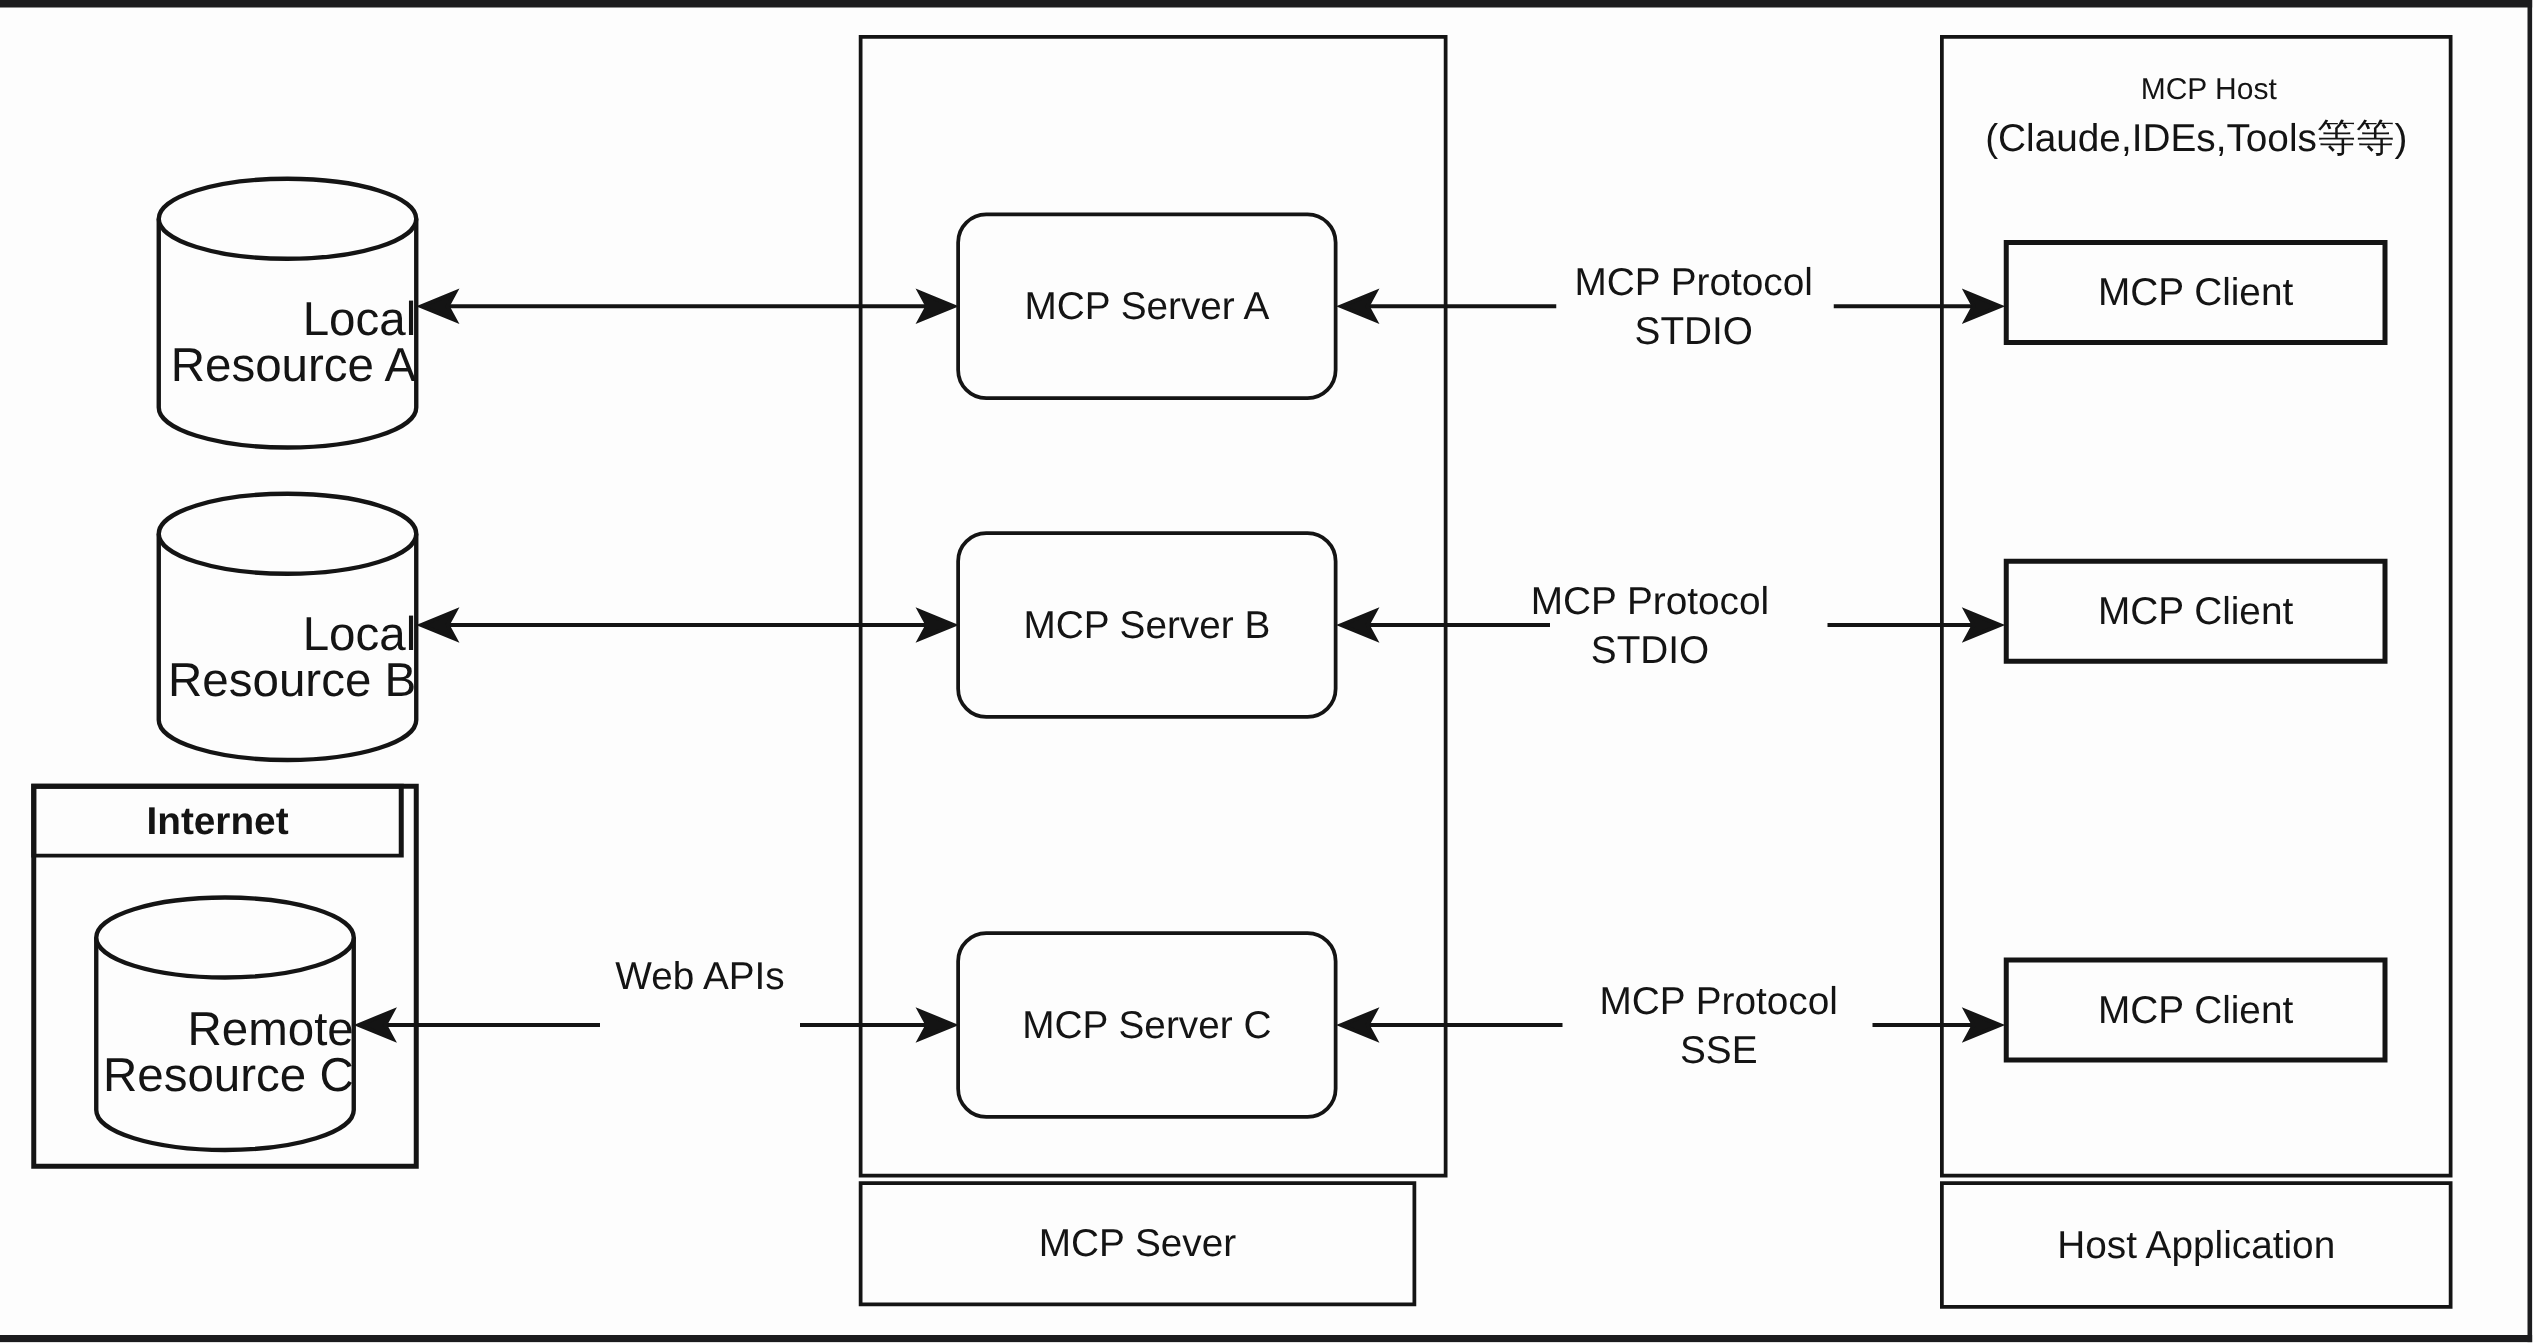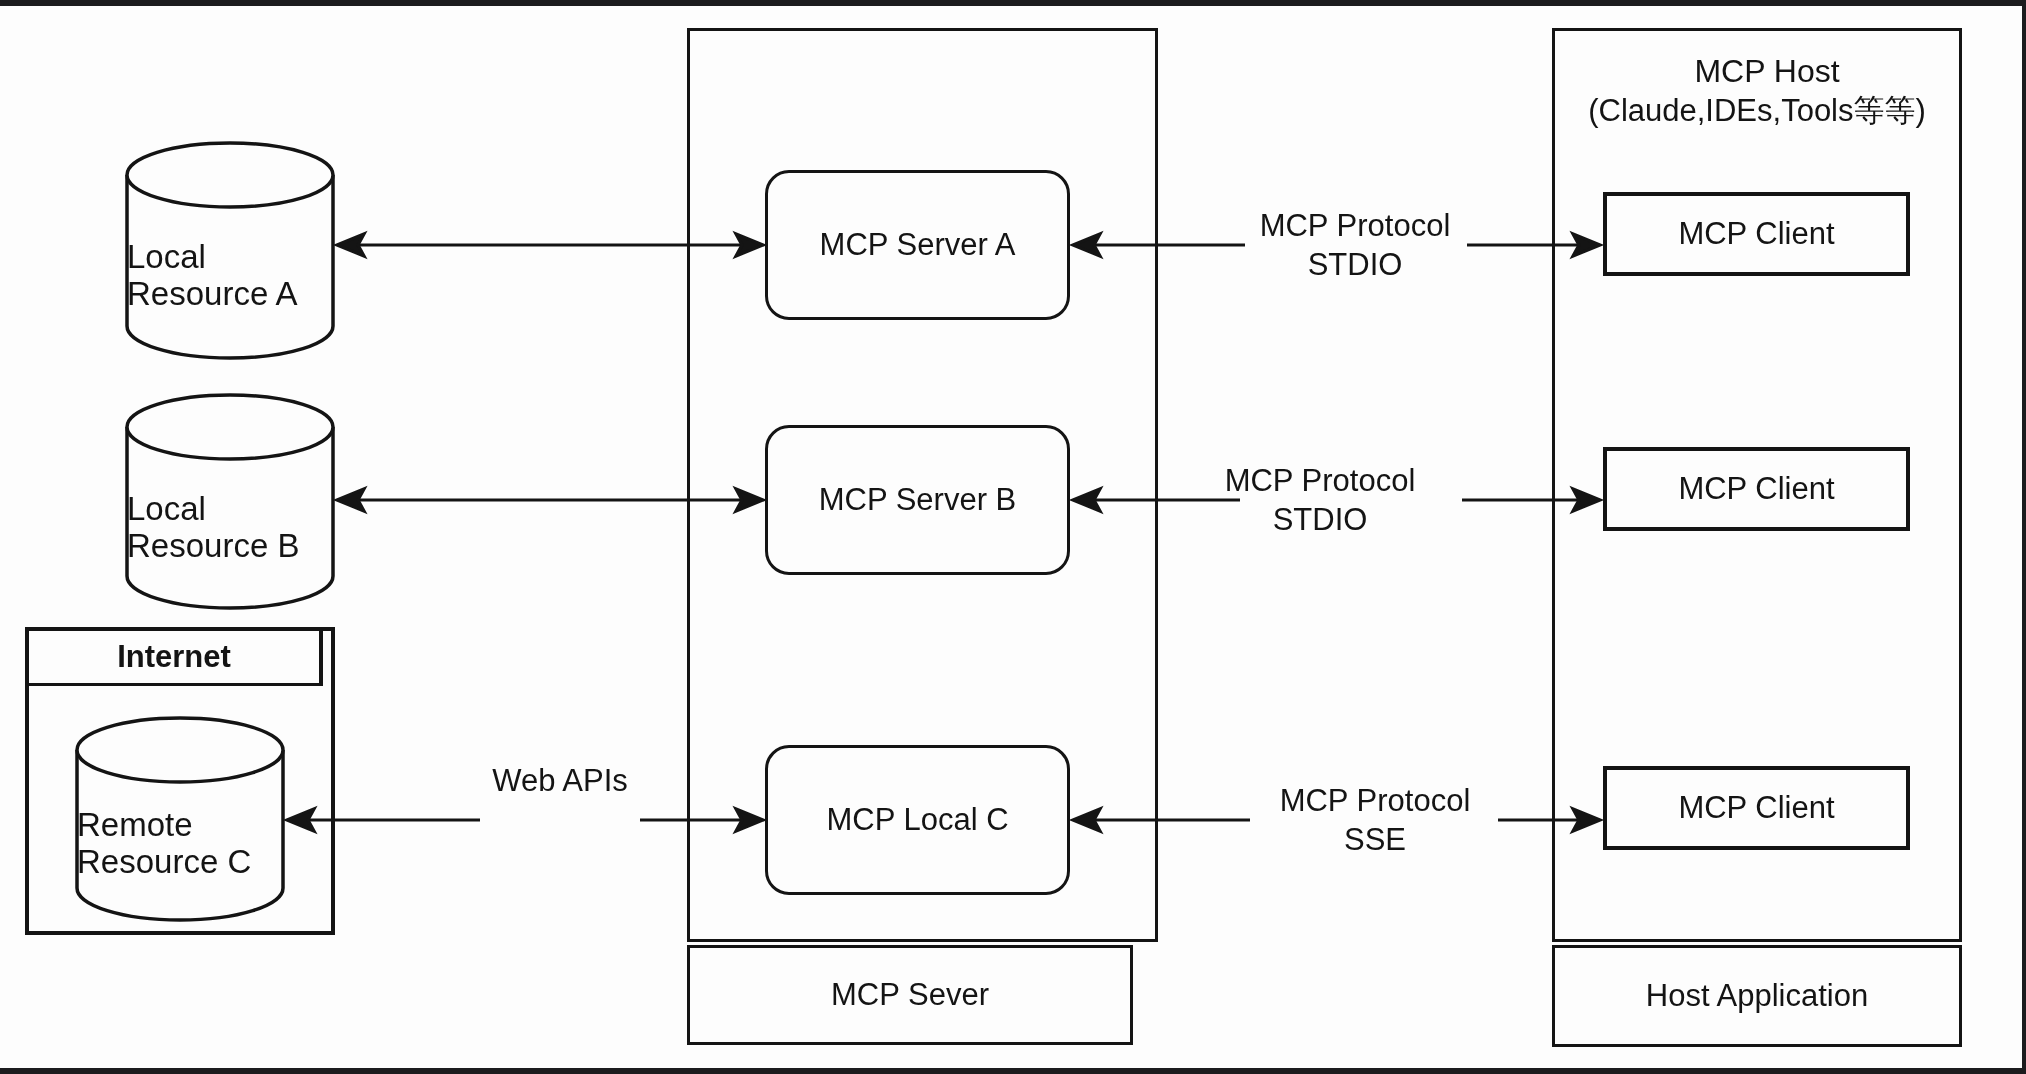--- a/index.html
+++ b/index.html
@@ -19,23 +19,23 @@
   .container{border:3px solid #141414;}
   .footerbox{border:3px solid #141414;font-size:31px;}
   .server{left:765px;width:305px;height:150px;border:3px solid #141414;
           border-radius:24px;font-size:31px;background:#fdfdfd;}
   .client{left:1603px;width:307px;height:84px;border:4px solid #141414;font-size:31px;}
   .internet{left:25px;top:627px;width:310px;height:308px;border:4px solid #141414;}
   .internet-header{position:absolute;left:25px;top:627px;width:298px;height:59px;
           box-sizing:border-box;border:4px solid #141414;border-bottom:3px solid #141414;
           display:flex;align-items:center;justify-content:center;
           font-weight:bold;font-size:31px;}
-  .cyl-label{position:absolute;text-align:left;font-size:33px;line-height:37px;}
+  .cyl-label{position:absolute;text-align:right;font-size:38px;line-height:37px;}
   .host-title{position:absolute;left:1555px;top:52px;width:404px;text-align:center;line-height:39px;}
-  .host-title .t1{font-size:32px;padding-left:20px;}
+  .host-title .t1{font-size:24px;padding-left:20px;}
   .host-title .t2{font-size:31px;}
   .conn-label{position:absolute;text-align:center;font-size:31px;line-height:39px;}
   .single{line-height:38px;}
 </style>
 </head>
 <body>
 
 <div id="stage">
 
   <svg width="2026" height="1074" viewBox="0 0 2026 1074">
@@ -116,21 +116,21 @@
     <div class="t2">(Claude,IDEs,Tools等等)</div>
   </div>
 
   <div class="box server" style="top:170px;">
     <span>MCP Server A</span>
   </div>
   <div class="box server" style="top:425px;">
     <span>MCP Server B</span>
   </div>
   <div class="box server" style="top:745px;">
-    <span>MCP Local C</span>
+    <span>MCP Server C</span>
   </div>
 
   <div class="box client" style="top:192px;">
     <span>MCP Client</span>
   </div>
   <div class="box client" style="top:447px;">
     <span>MCP Client</span>
   </div>
   <div class="box client" style="top:766px;">
     <span>MCP Client</span>

